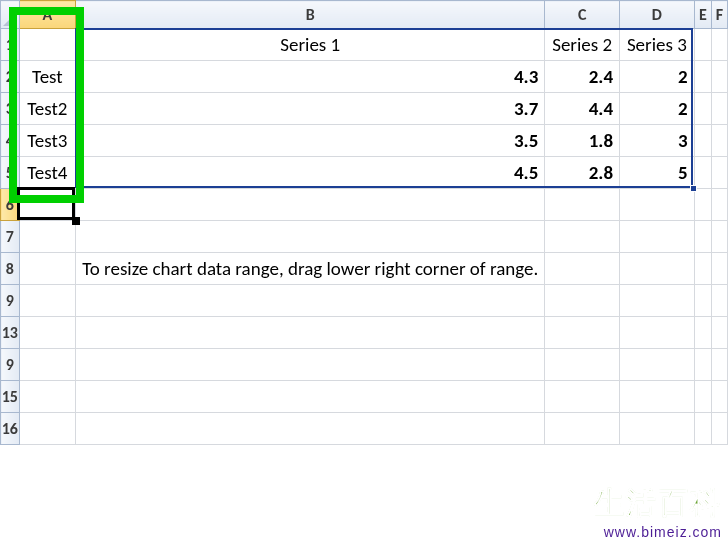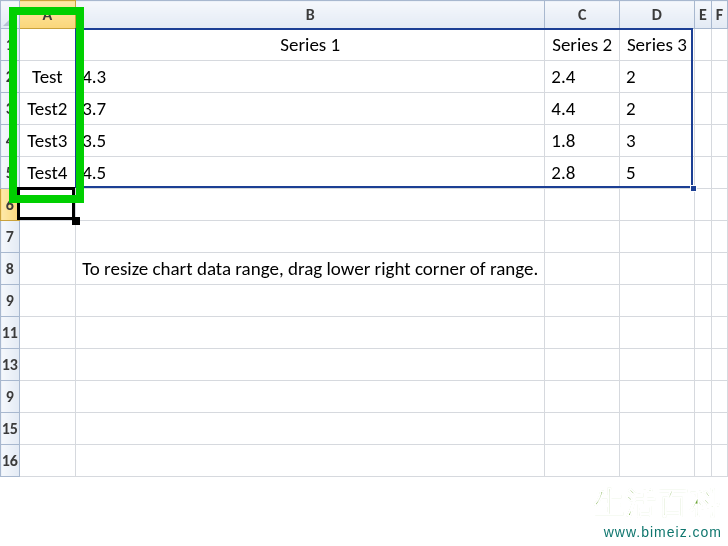--- a/index.html
+++ b/index.html
@@ -56,21 +56,21 @@
 
   
   td.cell {
     border: 1px solid #d6d9de;
     padding: 2px 6px;
     height: 32px;
     vertical-align: middle;
     background: #fff;
     white-space: nowrap;
   }
-  td.cell.num { text-align: left; }
+  td.cell.num { text-align: right; font-weight: bold; }
   td.cell.txt { text-align: center; }
 
   
   col.cw-rowhdr { width: 52px; }
   col.cw-A { width: 136px; }
   col.cw-B { width: 116px; }
   col.cw-C { width: 116px; }
   col.cw-D { width: 116px; }
   col.cw-E { width: 116px; }
   col.cw-F { width: 90px; }
@@ -126,21 +126,21 @@
   .watermark .cn {
     font-size: 30px;
     font-weight: bold;
     color: #6aa332;
     letter-spacing: 2px;
     margin-left: 19px;
     -webkit-text-stroke: 1px #fff;
   }
   .watermark .url {
     font-size: 14px;
-    color: #0f766e;
+    color: #4c1d95;
     letter-spacing: 1px;
   }
 </style>
 </head>
 <body>
 
 <table class="grid">
   <colgroup>
     <col class="cw-rowhdr">
       <col class="cw-A">
@@ -239,29 +239,20 @@
       <tr>
         <th class="rowhdr">9</th>
         <td class="cell" id="cell-A9"></td>
         <td class="cell" id="cell-B9"></td>
         <td class="cell" id="cell-C9"></td>
         <td class="cell" id="cell-D9"></td>
         <td class="cell" id="cell-E9"></td>
         <td class="cell" id="cell-F9"></td>
       </tr>
       <tr>
-        <th class="rowhdr">11</th>
-        <td class="cell" id="cell-A11"></td>
-        <td class="cell" id="cell-B11"></td>
-        <td class="cell" id="cell-C11"></td>
-        <td class="cell" id="cell-D11"></td>
-        <td class="cell" id="cell-E11"></td>
-        <td class="cell" id="cell-F11"></td>
-      </tr>
-      <tr>
         <th class="rowhdr">13</th>
         <td class="cell" id="cell-A13"></td>
         <td class="cell" id="cell-B13"></td>
         <td class="cell" id="cell-C13"></td>
         <td class="cell" id="cell-D13"></td>
         <td class="cell" id="cell-E13"></td>
         <td class="cell" id="cell-F13"></td>
       </tr>
       <tr>
         <th class="rowhdr">9</th>

